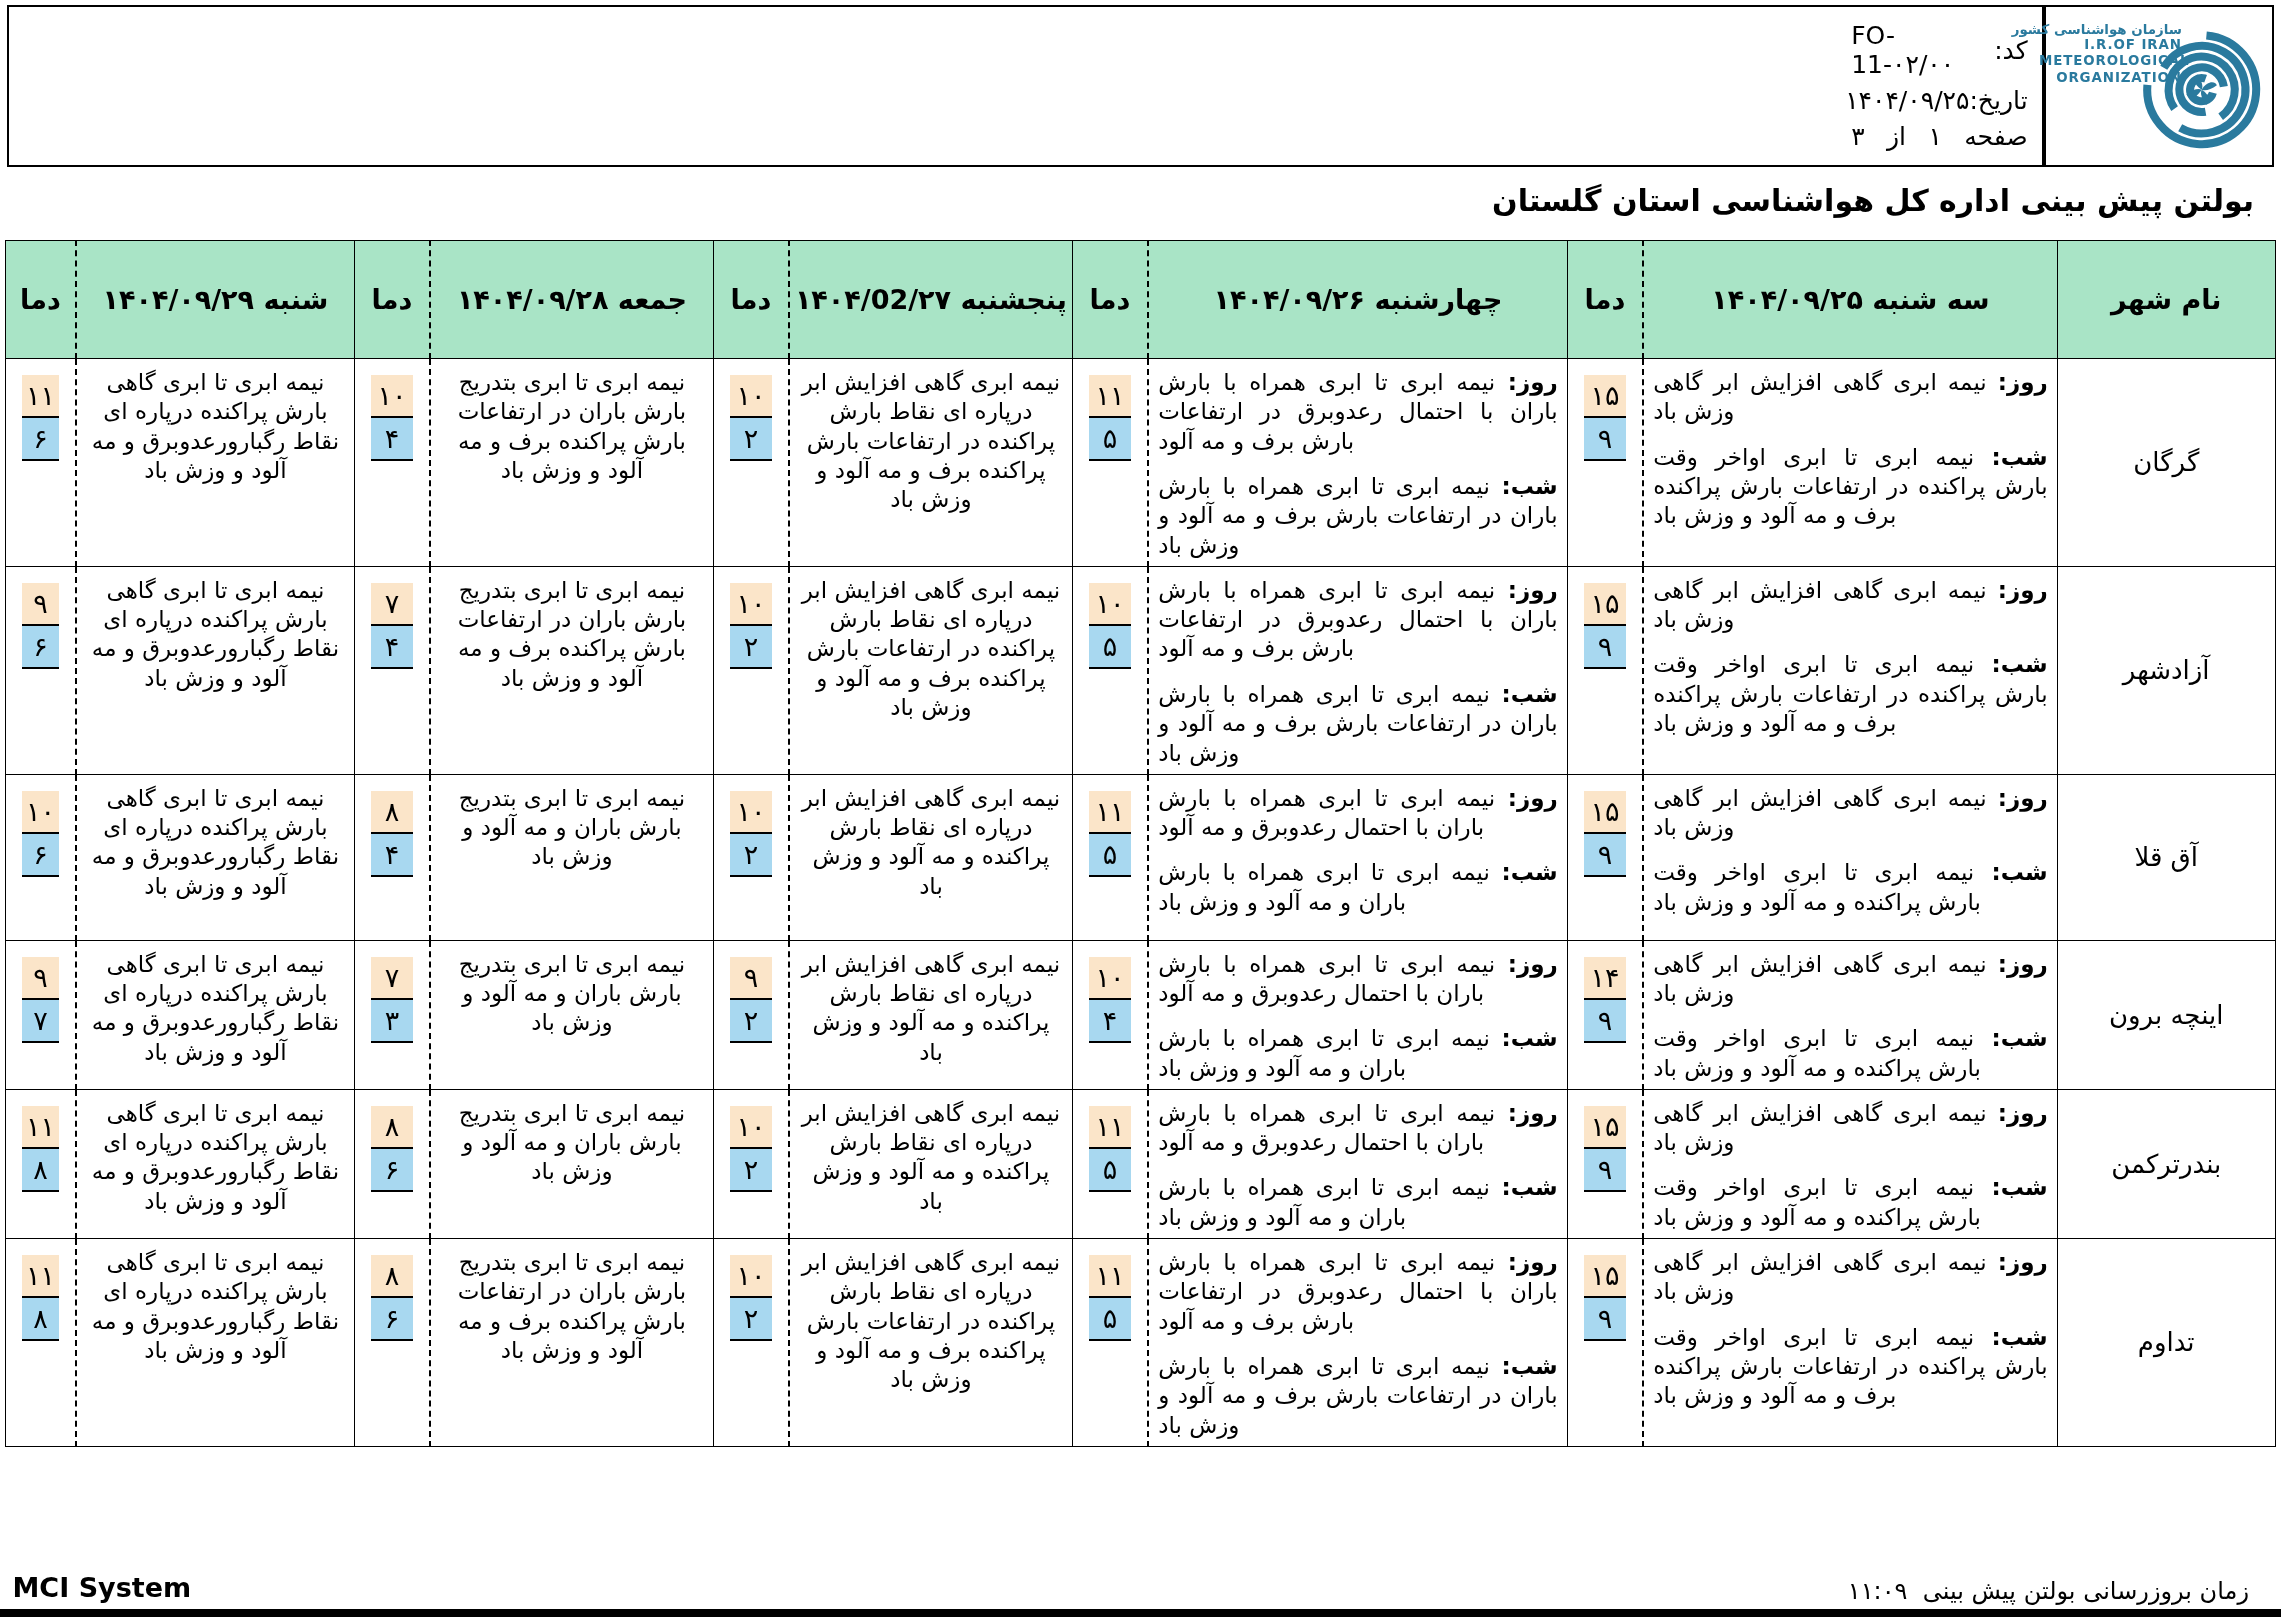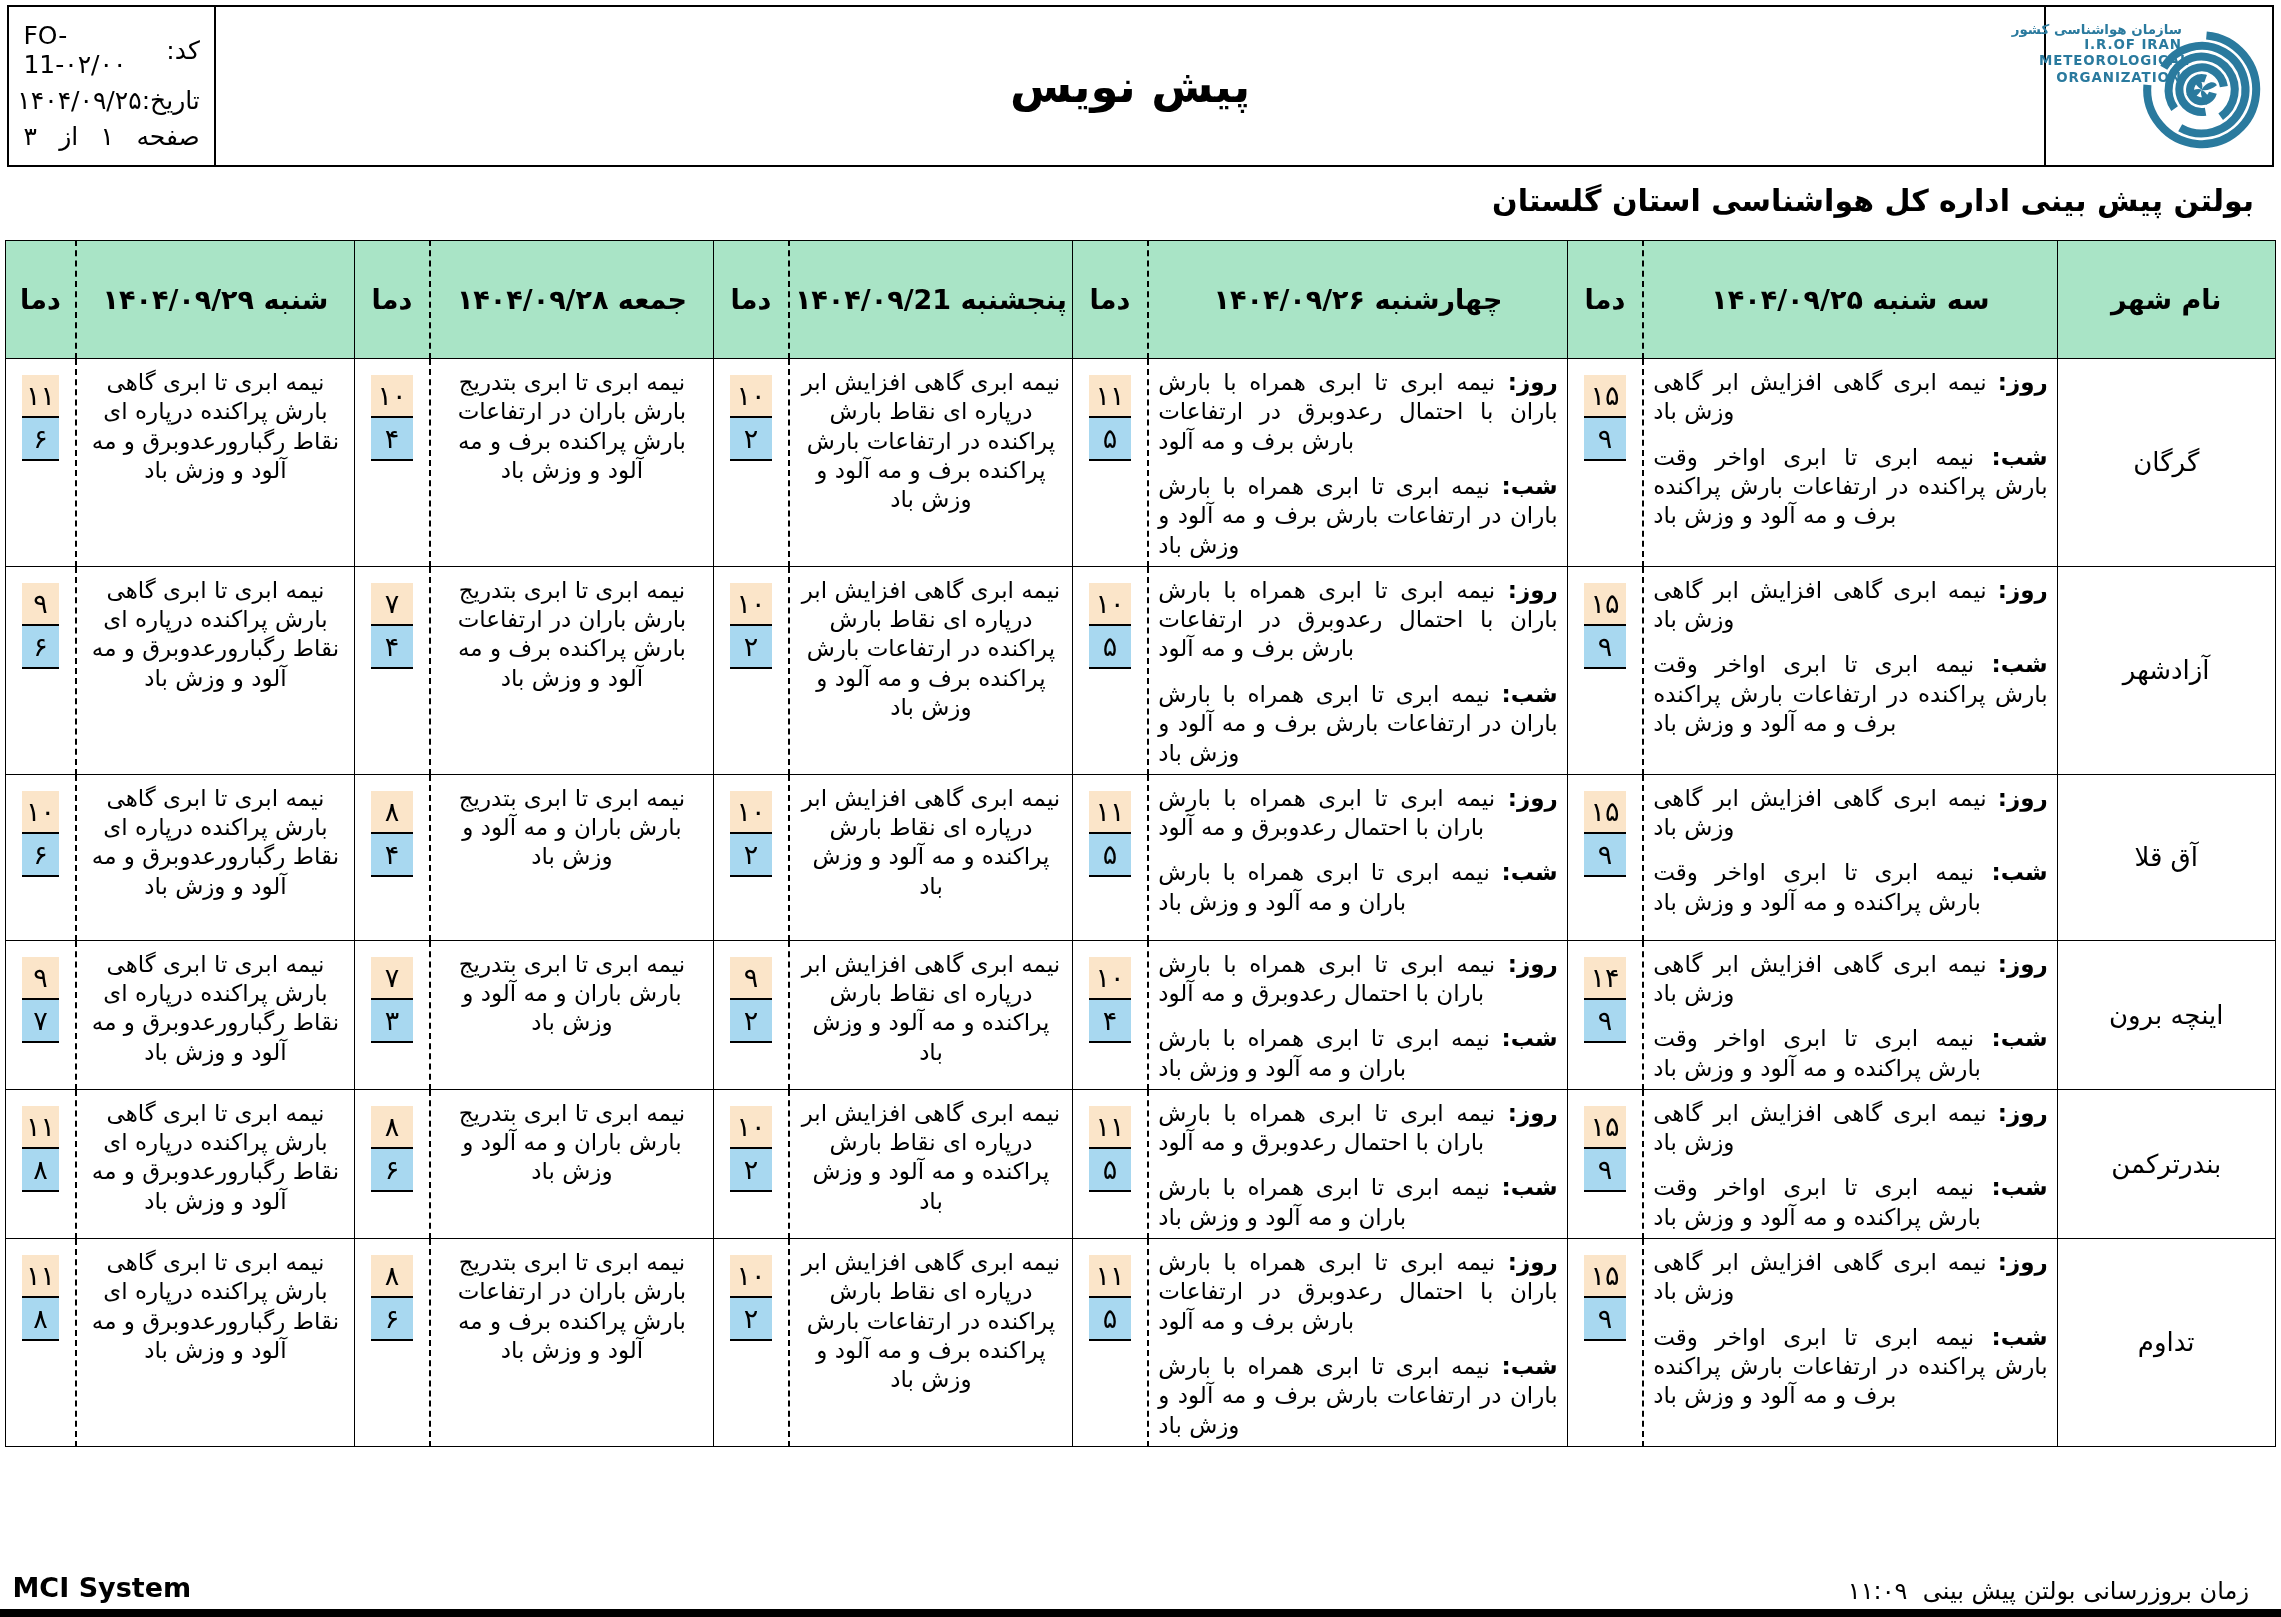--- a/index.html
+++ b/index.html
@@ -73,21 +73,20 @@
         </g>
         <g fill="currentColor">
           <path d="M78 78 C84 68,93 68,95 73 C88 78,82 80,78 78 Z"></path>
           <path d="M78 78 C88 84,88 93,83 95 C78 88,76 82,78 78 Z"></path>
           <path d="M78 78 C72 88,63 88,61 83 C68 78,74 76,78 78 Z"></path>
           <path d="M78 78 C68 72,68 63,73 61 C78 68,80 74,78 78 Z"></path>
         </g>
       </svg>
     </div>
 
-    <div class="hdr-center">پیش نویس</div>
 
     <div class="meta-box">
       <div class="meta-row">
         <span>کد:</span>
         <span class="ltr">FO-11-۰۲/۰۰</span>
       </div>
       <div class="meta-row">
         <span>تاریخ:</span>
         <span>۱۴۰۴/۰۹/۲۵</span>
       </div>
@@ -116,21 +115,21 @@
       <col style="width:278px">
         <col style="width:71px">
     </colgroup>
     <thead>
       <tr>
         <th>نام شهر</th>
         <th>سه شنبه ۱۴۰۴/۰۹/۲۵</th>
         <th class="temp-h">دما</th>
         <th>چهارشنبه ۱۴۰۴/۰۹/۲۶</th>
         <th class="temp-h">دما</th>
-        <th>پنجشنبه ۱۴۰۴/۰۹/21</th>
+        <th>پنجشنبه ۱۴۰۴/02/۲۷</th>
         <th class="temp-h">دما</th>
         <th>جمعه ۱۴۰۴/۰۹/۲۸</th>
         <th class="temp-h">دما</th>
         <th>شنبه ۱۴۰۴/۰۹/۲۹</th>
         <th class="temp-h">دما</th>
       </tr>
     </thead>
     <tbody>
   <tr>
     <td class="city">گرگان</td>

